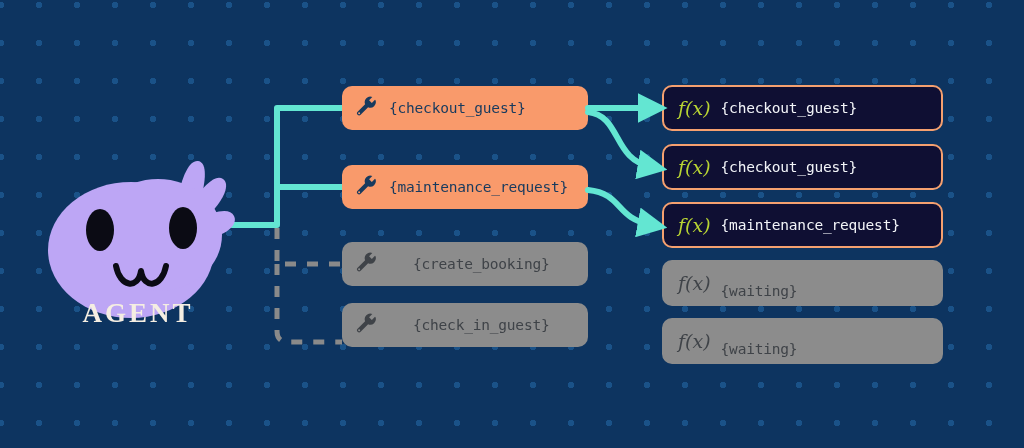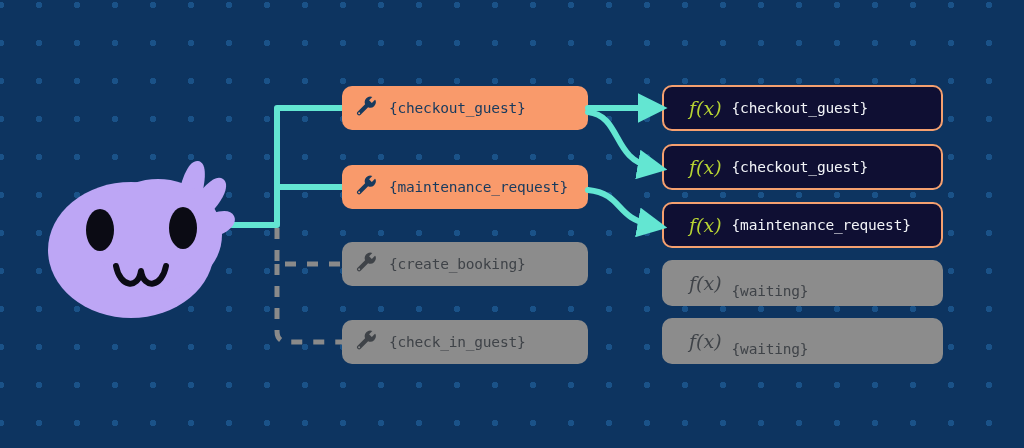--- a/index.html
+++ b/index.html
@@ -59,21 +59,21 @@
     width: 246px;
     height: 44px;
     border-radius: 10px;
     display: flex;
     align-items: center;
     box-sizing: border-box;
     padding-left: 13px;
     z-index: 2;
   }
   .tool-card.active { background: #f99a6b; }
-  .tool-card.idle   { background: #8c8c8c; }
+  .tool-card.idle   { background: #8c8c8c; gap: 24px; }
   .tool-card .wrench-icon {
     width: 24px;
     height: 24px;
     flex: 0 0 24px;
     margin-right: 10px;
   }
   .tool-card .tool-label {
     font-family: "DejaVu Sans Mono", monospace;
     font-size: 14.5px;
     letter-spacing: -0.2px;
@@ -85,21 +85,21 @@
   
   .result-card {
     position: absolute;
     left: 662px;
     width: 281px;
     height: 46px;
     border-radius: 10px;
     display: flex;
     align-items: center;
     box-sizing: border-box;
-    padding-left: 25px;
+    padding-left: 14px;
     z-index: 2;
   }
   .result-card.done {
     background: #0f0f33;
     border: 2px solid #f5a06f;
   }
   .result-card.pending {
     background: #8c8c8c;
     border: 2px solid #8c8c8c;
   }
@@ -144,20 +144,21 @@
 
       <ellipse cx="93" cy="110" rx="83" ry="68" fill="#bda6f5"></ellipse>
       <ellipse cx="120" cy="95" rx="64" ry="56" fill="#bda6f5"></ellipse>
 
       <ellipse cx="62" cy="90" rx="14" ry="21" fill="#0b0b14"></ellipse>
       <ellipse cx="145" cy="88" rx="14" ry="21" fill="#0b0b14"></ellipse>
 
       <path d="M78 126 C82 147 100 150 103 131 C106 150 124 147 128 126" fill="none" stroke="#0b0b14" stroke-width="6" stroke-linecap="round" stroke-linejoin="round"></path>
     </svg>
   </div>
+  <div class="agent-label">AGENT</div>
 
   <div class="tool-card active" style="top:86px">
     <svg class="wrench-icon" viewBox="0 0 24 24">
       <path d="M20.5 4.2a5.6 5.6 0 0 1-7.4 7.1L5.6 18.8a2.1 2.1 0 1 1-3-3l7.5-7.5A5.6 5.6 0 0 1 17.3 1l-3.2 3.2 2.7 2.7 3.2-3.2c.2.16.35.33.5.5z" fill="#173a5e"></path>
       <circle cx="4.1" cy="17.3" r="1" fill="#f99a6b"></circle>
     </svg>
     <span class="tool-label">{checkout_guest}</span>
   </div>
 
   <div class="tool-card active" style="top:165px">
@@ -169,21 +170,21 @@
   </div>
 
   <div class="tool-card idle" style="top:242px">
     <svg class="wrench-icon" viewBox="0 0 24 24">
       <path d="M20.5 4.2a5.6 5.6 0 0 1-7.4 7.1L5.6 18.8a2.1 2.1 0 1 1-3-3l7.5-7.5A5.6 5.6 0 0 1 17.3 1l-3.2 3.2 2.7 2.7 3.2-3.2c.2.16.35.33.5.5z" fill="#3f4348"></path>
       <circle cx="4.1" cy="17.3" r="1" fill="#8c8c8c"></circle>
     </svg>
     <span class="tool-label">{create_booking}</span>
   </div>
 
-  <div class="tool-card idle" style="top:320px">
+  <div class="tool-card idle" style="top:303px">
     <svg class="wrench-icon" viewBox="0 0 24 24">
       <path d="M20.5 4.2a5.6 5.6 0 0 1-7.4 7.1L5.6 18.8a2.1 2.1 0 1 1-3-3l7.5-7.5A5.6 5.6 0 0 1 17.3 1l-3.2 3.2 2.7 2.7 3.2-3.2c.2.16.35.33.5.5z" fill="#3f4348"></path>
       <circle cx="4.1" cy="17.3" r="1" fill="#8c8c8c"></circle>
     </svg>
     <span class="tool-label">{check_in_guest}</span>
   </div>
 
   <div class="result-card done" style="top:85px">
     <span class="fx">f(x)</span>
     <span class="result-label">{checkout_guest}</span>

